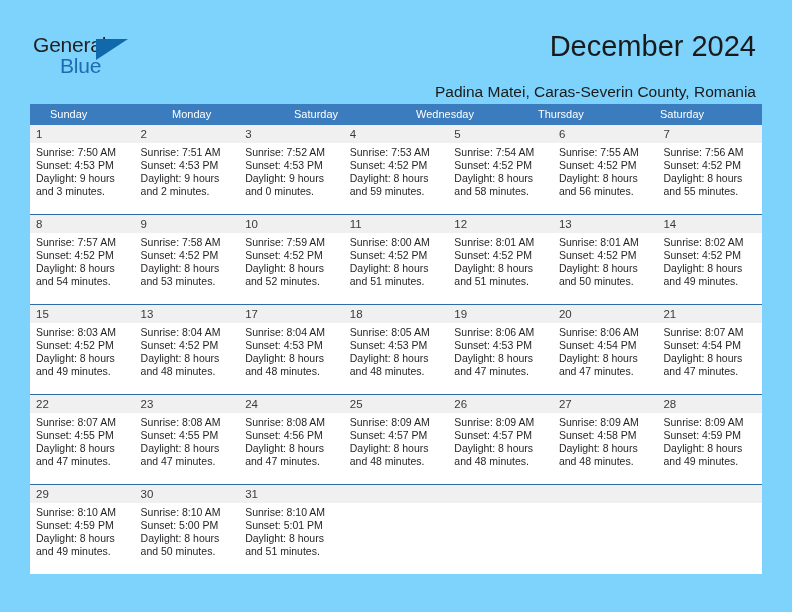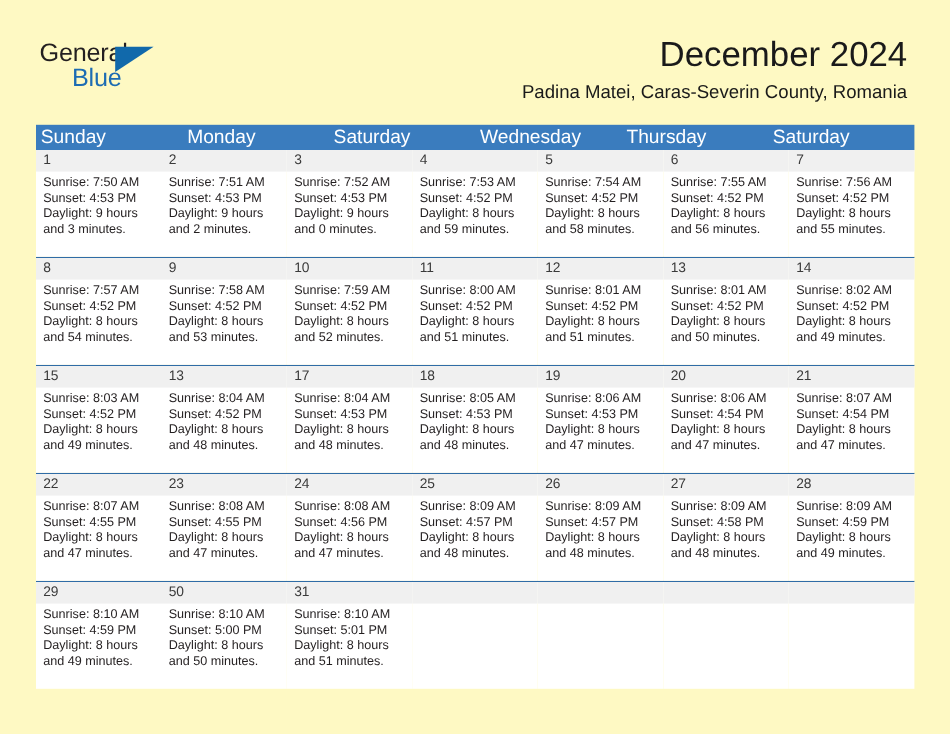--- a/index.html
+++ b/index.html
@@ -10,21 +10,21 @@
     height: 612px;
     background: #ffffff;
     font-family: "Liberation Sans", sans-serif;
     -webkit-font-smoothing: antialiased;
   }
 
   .page {
     position: relative;
     width: 792px;
     height: 612px;
-    background: #fef9c3;
+    background: #7dd3fc;
     overflow: hidden;
   }
 
   
   .header {
     position: absolute;
     left: 0;
     top: 0;
     width: 792px;
     height: 100px;
@@ -77,44 +77,44 @@
     color: #1a1a1a;
     font-weight: normal;
     line-height: 36px;
     white-space: nowrap;
     text-align: right;
   }
   .cal-subtitle {
     font-size: 15.5px;
     color: #1a1a1a;
     line-height: 22px;
-    margin-top: 3px;
+    margin-top: 17px;
     white-space: nowrap;
   }
 
   
   .calendar {
     position: absolute;
     left: 30px;
     top: 104px;
     width: 732px;
   }
 
   .weekday-row {
     display: flex;
     width: 732px;
     height: 21px;
     background: #3a7cbe;
   }
   .weekday-cell {
     flex: 1 1 0;
     color: #ffffff;
-    font-size: 16px;
+    font-size: 11px;
     line-height: 21px;
-    padding-left: 4px;
+    padding-left: 20px;
     white-space: nowrap;
     overflow: hidden;
   }
 
   .week-row {
     display: flex;
     width: 732px;
     border-top: 1.4px solid #2f6ca6;
   }
   .week-row.first { border-top: none; }
@@ -445,21 +445,21 @@
       <div class="day-cell">
         <div class="day-number">29</div>
         <div class="day-body">
           <div>Sunrise: 8:10 AM</div>
           <div>Sunset: 4:59 PM</div>
           <div>Daylight: 8 hours</div>
           <div>and 49 minutes.</div>
         </div>
       </div>
       <div class="day-cell">
-        <div class="day-number">50</div>
+        <div class="day-number">30</div>
         <div class="day-body">
           <div>Sunrise: 8:10 AM</div>
           <div>Sunset: 5:00 PM</div>
           <div>Daylight: 8 hours</div>
           <div>and 50 minutes.</div>
         </div>
       </div>
       <div class="day-cell">
         <div class="day-number">31</div>
         <div class="day-body">

